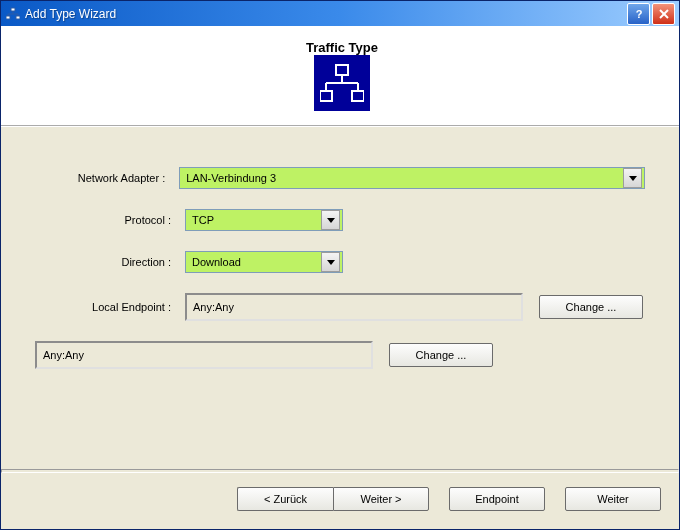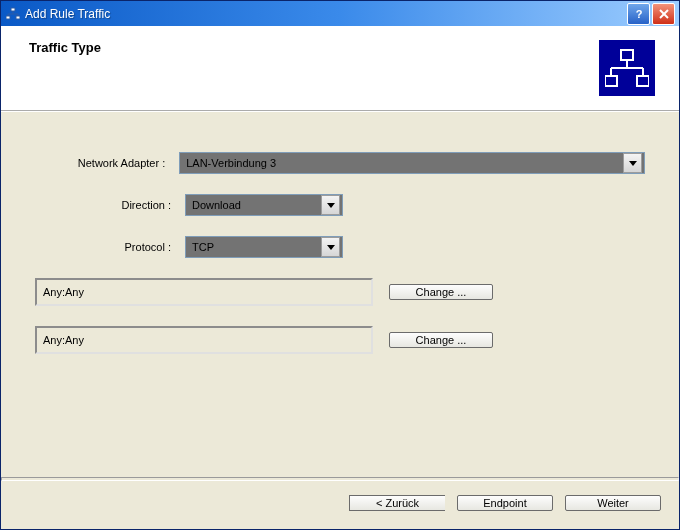--- a/index.html
+++ b/index.html
@@ -52,23 +52,24 @@
     cursor: default;
   }
   .tb-help { background: linear-gradient(#6fa6ea, #2862c7); }
   .tb-close { background: linear-gradient(#f3937a, #cf3018); }
 
   
   .header {
     background: #fff;
     border-bottom: 2px groove #fff;
     display: flex;
-    align-items: flex-start;
+    align-items: center;
     padding: 14px 24px 14px 28px;
     justify-content: space-between;
+    flex-direction: column;
   }
   .header h1 {
     margin: 0;
     font-size: 13px;
     font-weight: bold;
     color: #000;
   }
   .net-icon-box {
     width: 56px; height: 56px;
     background: #000099;
@@ -89,21 +90,21 @@
   .row .lbl {
     width: 136px;
     text-align: right;
     padding-right: 14px;
     font-size: 11px;
   }
   .select {
     height: 22px;
     box-sizing: border-box;
     border: 1px solid #7f9db9;
-    background: #737373;
+    background: #bef264;
     display: flex;
     align-items: center;
     justify-content: space-between;
     padding: 0 2px 0 6px;
     font-size: 11px;
     position: relative;
   }
   .select.w-full { width: 486px; }
   .select.w-med  { width: 158px; }
   .dd-arrow {
@@ -122,21 +123,21 @@
     background: #ece9d8;
     display: flex;
     align-items: center;
     padding: 12px 6px;
     font-size: 11px;
     width: 338px;
     margin-right: 16px;
   }
   .btn {
     min-width: 104px;
-    height: 16px;
+    height: 24px;
     box-sizing: border-box;
     border: 1px solid #6b6b6b;
     background: linear-gradient(#fdfdfd, #e7e7e1);
     font-size: 11px;
     padding: 0 8px;
     border-radius: 2px;
     display: inline-flex;
     align-items: center;
     justify-content: center;
     cursor: default;
@@ -145,21 +146,21 @@
   
   .footer-sep {
     height: 2px;
     border-top: 1px solid #9a9a9a;
     border-bottom: 1px solid #fff;
     margin: 0;
   }
   .footer {
     display: flex;
     justify-content: flex-end;
-    gap: 12px;
+    gap: 20px;
     padding: 14px 18px 18px 34px;
   }
   .footer .btn { min-width: 96px; }
   .footer .pair { display: flex; gap: 0; }
   .footer .pair .btn:first-child { border-top-right-radius:0; border-bottom-right-radius:0; border-right:none; }
   .footer .pair .btn:last-child  { border-top-left-radius:0;  border-bottom-left-radius:0; }
 </style>
 </head>
 <body>
 
@@ -170,21 +171,21 @@
       <svg width="14" height="14" viewBox="0 0 14 14">
         <rect x="5" y="1" width="4" height="3" fill="#fff" stroke="#2d5ca6"></rect>
         <line x1="7" y1="4" x2="7" y2="7" stroke="#2d5ca6"></line>
         <line x1="2" y1="7" x2="12" y2="7" stroke="#2d5ca6"></line>
         <rect x="0" y="9" width="4" height="3" fill="#fff" stroke="#2d5ca6"></rect>
         <rect x="10" y="9" width="4" height="3" fill="#fff" stroke="#2d5ca6"></rect>
         <line x1="2" y1="7" x2="2" y2="9" stroke="#2d5ca6"></line>
         <line x1="12" y1="7" x2="12" y2="9" stroke="#2d5ca6"></line>
       </svg>
     </span>
-    <span class="title">Add Rule Traffic</span>
+    <span class="title">Add Type Wizard</span>
     <span class="controls">
       <span class="tb-btn tb-help">
         <svg width="10" height="12" viewBox="0 0 10 12">
             <text x="5" y="10" text-anchor="middle" font-size="11" font-family="Arial" fill="#fff" font-weight="bold">?</text>
           </svg>
       </span>
       <span class="tb-btn tb-close">
         <svg width="10" height="10" viewBox="0 0 10 10">
           <line x1="1" y1="1" x2="9" y2="9" stroke="#fff" stroke-width="2"></line>
           <line x1="9" y1="1" x2="1" y2="9" stroke="#fff" stroke-width="2"></line>
@@ -216,62 +217,64 @@
         <span>LAN-Verbindung 3</span>
         <span class="dd-arrow">
           <svg width="8" height="5" viewBox="0 0 8 5">
               <polygon points="0,0 8,0 4,5" fill="#000"></polygon>
             </svg>
         </span>
       </div>
     </div>
 
     <div class="row">
+      <span class="lbl">Protocol :</span>
+      <div class="select w-med">
+        <span>TCP</span>
+        <span class="dd-arrow">
+          <svg width="8" height="5" viewBox="0 0 8 5">
+              <polygon points="0,0 8,0 4,5" fill="#000"></polygon>
+            </svg>
+        </span>
+      </div>
+    </div>
+
+    <div class="row">
       <span class="lbl">Direction :</span>
       <div class="select w-med">
         <span>Download</span>
         <span class="dd-arrow">
           <svg width="8" height="5" viewBox="0 0 8 5">
               <polygon points="0,0 8,0 4,5" fill="#000"></polygon>
             </svg>
         </span>
       </div>
     </div>
 
     <div class="row">
-      <span class="lbl">Protocol :</span>
-      <div class="select w-med">
-        <span>TCP</span>
-        <span class="dd-arrow">
-          <svg width="8" height="5" viewBox="0 0 8 5">
-              <polygon points="0,0 8,0 4,5" fill="#000"></polygon>
-            </svg>
-        </span>
-      </div>
-    </div>
-
-    <div class="row">
+      <span class="lbl">Local Endpoint :</span>
       <div class="readonly">
         <span>Any:Any</span>
       </div>
       <button class="btn">Change ...</button>
     </div>
 
     <div class="row">
       <div class="readonly">
         <span>Any:Any</span>
       </div>
       <button class="btn">Change ...</button>
     </div>
 
   </div>
 
   <hr class="footer-sep">
 
   <div class="footer">
     <span class="pair">
       <button class="btn">&lt; Zurück</button>
+      <button class="btn">Weiter &gt;</button>
     </span>
     <button class="btn">Endpoint</button>
     <button class="btn">Weiter</button>
   </div>
 
 </div>
 
 </body></html>

